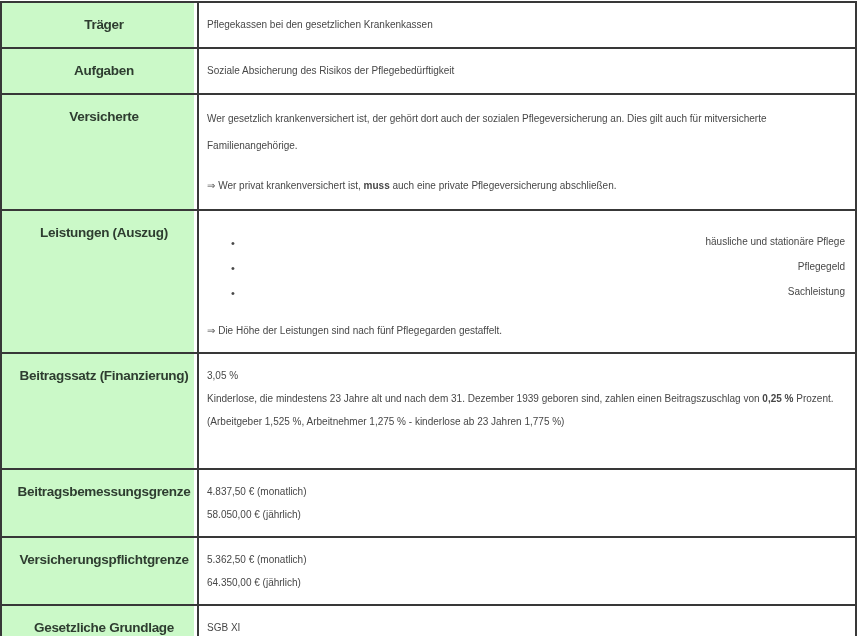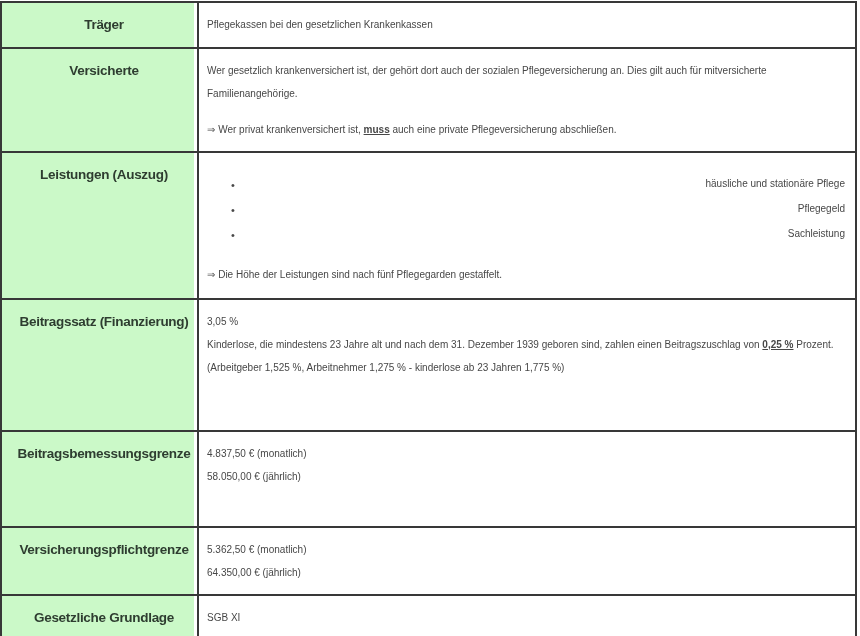--- a/index.html
+++ b/index.html
@@ -55,44 +55,50 @@
     text-align:right;
   }
   td li::before{
     content:"•";
     position:absolute;
     left:-12px;
     top:1px;
     font-size:11px;
     color:var(--body-text);
   }
-  strong{font-weight:bold;text-decoration:underline;}
+  strong{font-weight:bold;}
   
   tr:nth-child(1){height:46px;}
   tr:nth-child(2){height:46px;}
   tr:nth-child(3){height:110px;}
   tr:nth-child(4){height:132px;}
-  tr:nth-child(5){height:96px;}
+  tr:nth-child(5){height:116px;}
   tr:nth-child(6){height:66px;}
   tr:nth-child(7){height:66px;}
   tr:nth-child(8){height:44px;}
 </style>
 </head>
 <body>
 
 <table>
   <colgroup>
     <col style="width:197px">
     <col>
   </colgroup>
   <tbody>
       <tr>
         <th>Träger</th>
         <td>
           <p><span>Pflegekassen bei den gesetzlichen Krankenkassen</span></p>
+        </td>
+      </tr>
+      <tr>
+        <th>Aufgaben</th>
+        <td>
+          <p><span>Soziale Absicherung des Risikos der Pflegebedürftigkeit</span></p>
         </td>
       </tr>
       <tr>
         <th>Versicherte</th>
         <td>
           <p><span>Wer gesetzlich krankenversichert ist, der gehört dort auch der sozialen Pflegeversicherung an. Dies gilt auch für mitversicherte Familienangehörige.</span></p>
           <div class="gap"></div>
           <p><span>⇒ Wer privat krankenversichert ist, </span><strong>muss</strong><span> auch eine private Pflegeversicherung abschließen.</span></p>
         </td>
       </tr>

